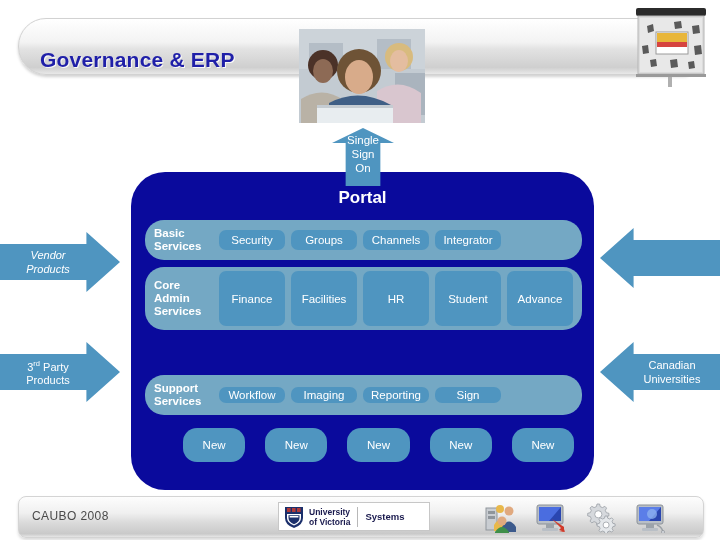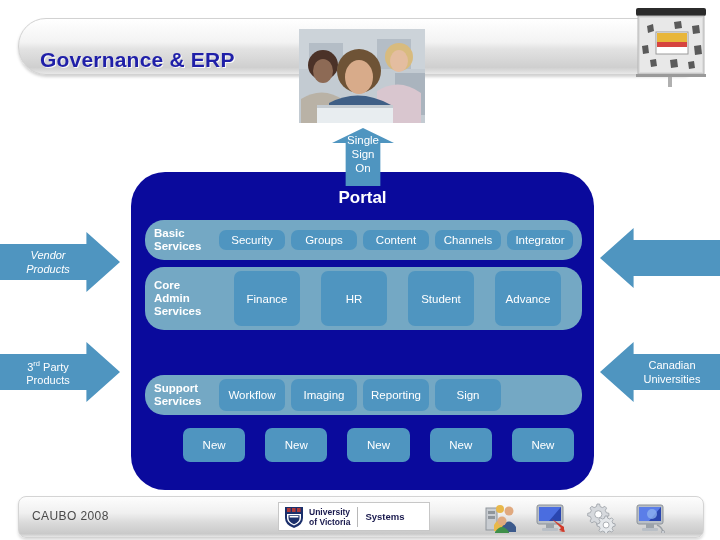--- a/index.html
+++ b/index.html
@@ -63,48 +63,48 @@
     color:#ffffff;font-size:17px;font-weight:bold;
   }
 
   
   .svc-row{
     position:absolute;left:14px;width:437px;
     background:#74a8c4;border-radius:19px;
     display:flex;align-items:center;
   }
   .svc-row.r1{top:48px;height:40px;}
-  .svc-row.r2{top:95px;height:63px;gap:15px;}
+  .svc-row.r2{top:95px;height:63px;}
   .svc-row.r3{top:203px;height:40px;}
 
   .row-label{
     width:74px;flex:0 0 74px;
     color:#ffffff;font-size:11.5px;font-weight:bold;line-height:13px;
     padding-left:9px;box-sizing:border-box;
   }
   .chip{
     background:#4f95c0;border-radius:7px;
     color:#ffffff;font-size:11.5px;
     display:flex;align-items:center;justify-content:center;
     text-align:center;
     margin-right:6px;
   }
   .svc-row.r1 .chip{height:20px;width:66px;}
   .svc-row.r2 .chip{height:55px;width:66px;}
-  .svc-row.r3 .chip{height:32px;width:66px;}
+  .svc-row.r3 .chip{height:16px;width:66px;}
   .svc-row.r1 .chip:last-child{margin-right:0;}
 
   
   .new-row{
     position:absolute;left:52px;top:256px;width:411px;
     display:flex;
   }
   .new-chip{
     width:66px;height:34px;margin-right:20px;
-    background:#4f95c0;border-radius:7px;
+    background:#4f95c0;border-radius:14px;
     color:#ffffff;font-size:11.5px;
     display:flex;align-items:center;justify-content:center;
   }
 
   
   .side-arrow{
     position:absolute;height:60px;
     color:#ffffff;font-size:11px;line-height:14px;
     display:flex;align-items:center;
     box-sizing:border-box;z-index:1;
@@ -256,32 +256,32 @@
 <div class="portal-panel">
   <div class="portal-title">Portal</div>
 
   <div class="svc-row r1">
     <div class="row-label">
       <span>Basic</span><br>
       <span>Services</span>
     </div>
     <div class="chip">Security</div>
     <div class="chip">Groups</div>
-    <div class="chip">Content</div>
     <div class="chip">Channels</div>
     <div class="chip">Integrator</div>
   </div>
 
   <div class="svc-row r2">
     <div class="row-label">
       <span>Core</span><br>
       <span>Admin</span><br>
       <span>Services</span>
     </div>
     <div class="chip">Finance</div>
+    <div class="chip">Facilities</div>
     <div class="chip">HR</div>
     <div class="chip">Student</div>
     <div class="chip">Advance</div>
   </div>
 
   <div class="svc-row r3">
     <div class="row-label">
       <span>Support</span><br>
       <span>Services</span>
     </div>

